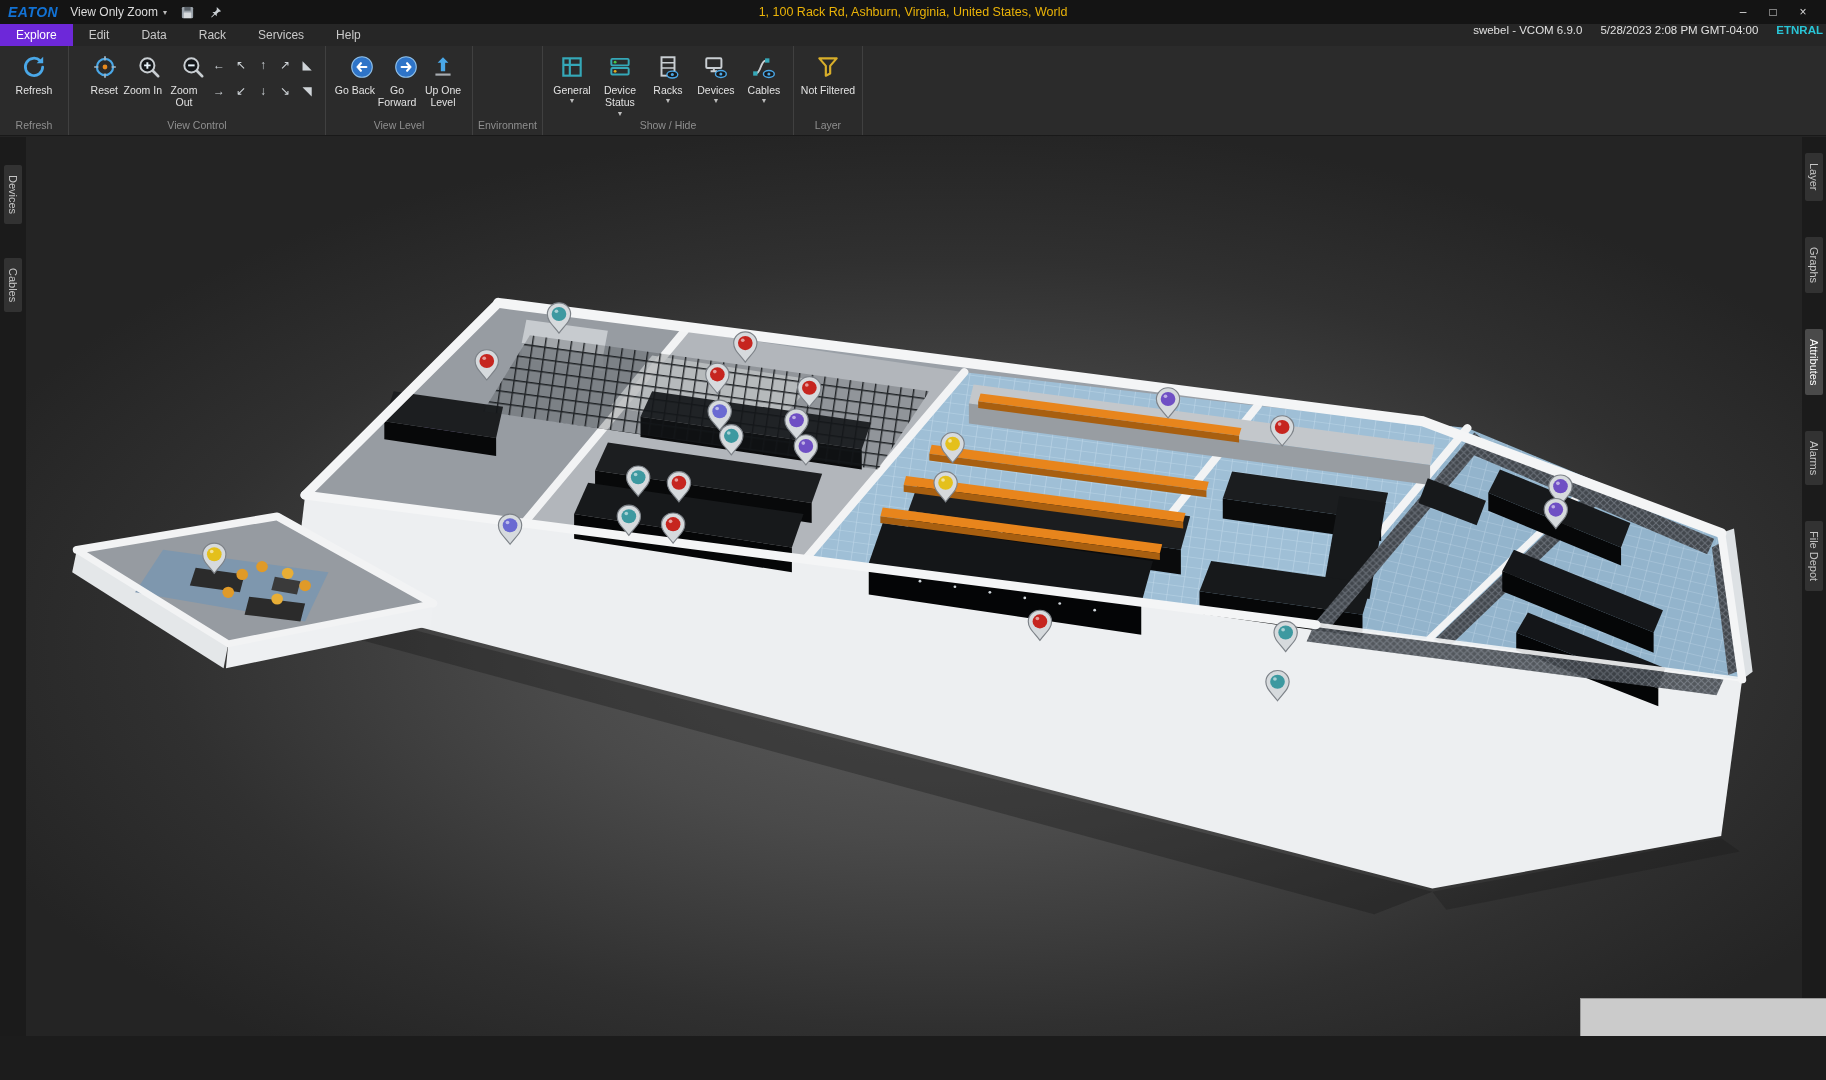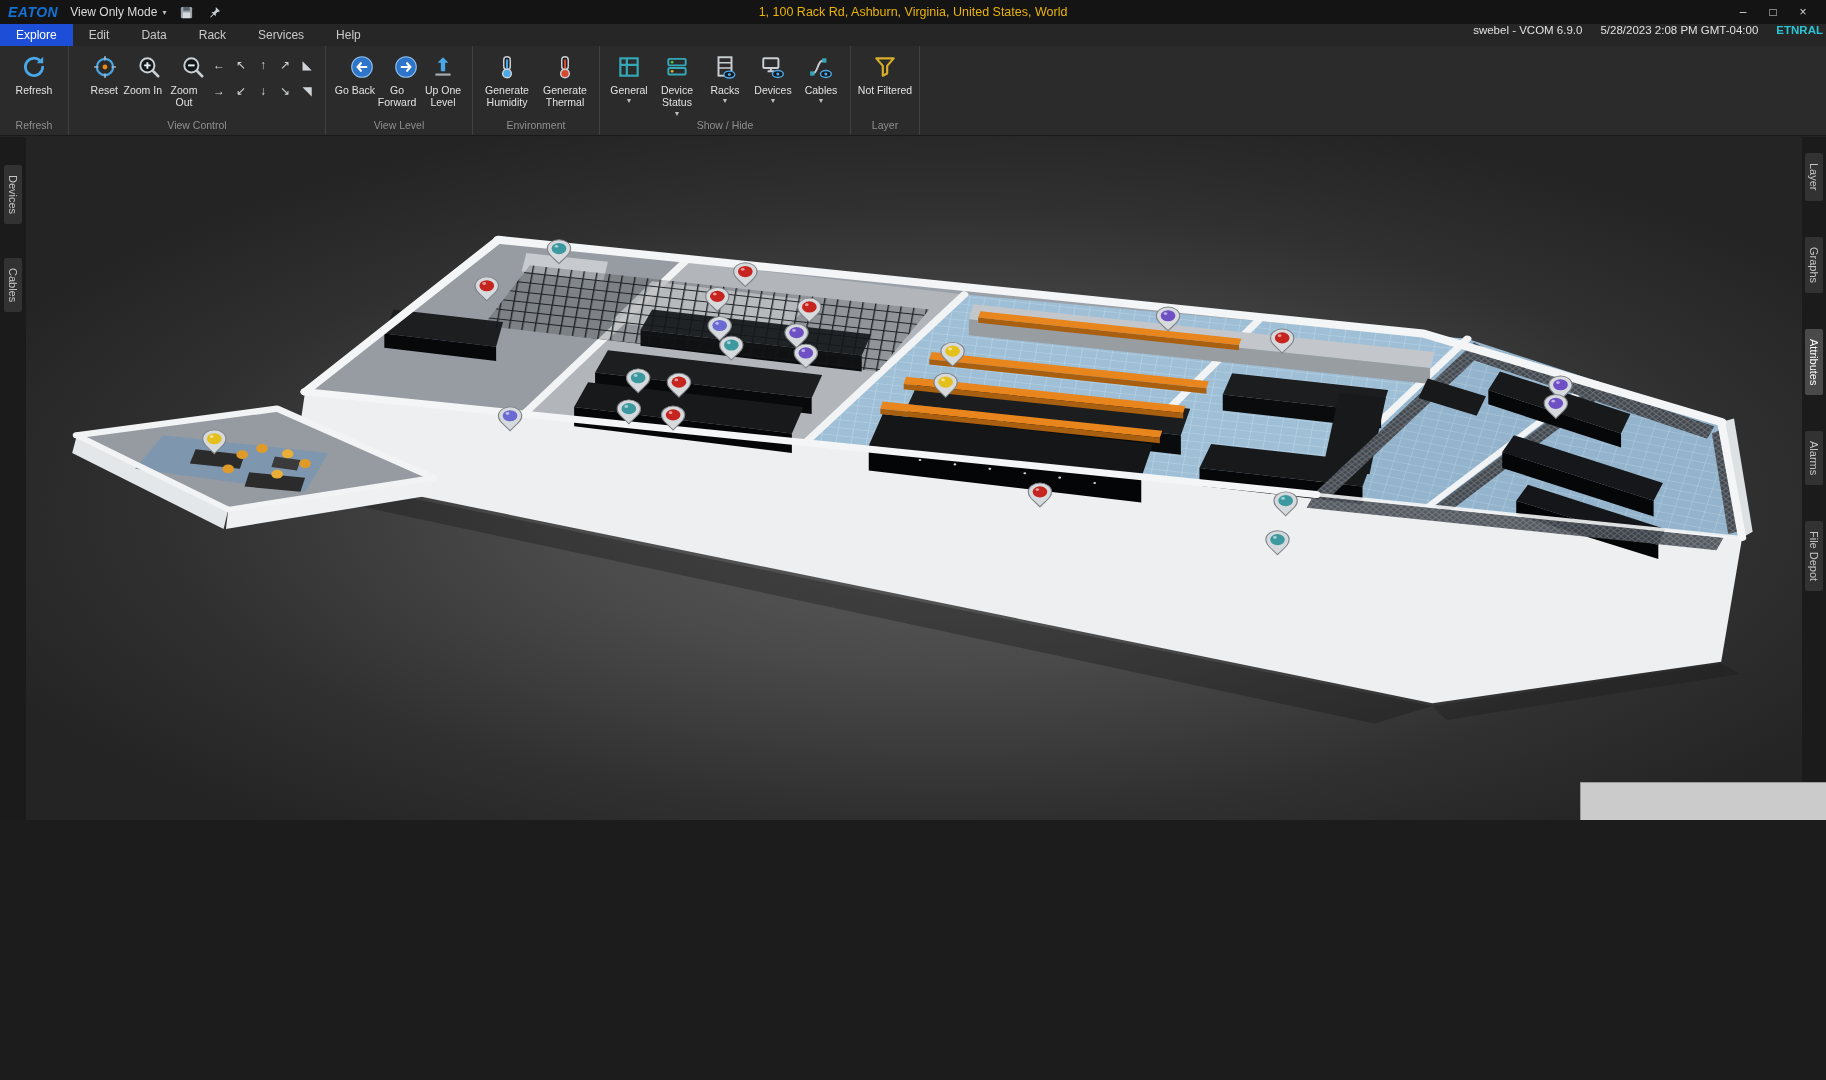--- a/index.html
+++ b/index.html
@@ -1,34 +1,34 @@
 <!DOCTYPE html>
 <html><head>
 <meta charset="utf-8">
 <style>
   *{margin:0;padding:0;box-sizing:border-box;font-family:"Liberation Sans",sans-serif;}
   html,body{width:1826px;height:1080px;overflow:hidden;background:#1c1c1c;}
-  #app{position:relative;width:1826px;height:820px;overflow:hidden;
+  #app{position:relative;width:1826px;height:1036px;overflow:hidden;
        background:radial-gradient(ellipse 58% 50% at 52% 62%, #5e5e5e 0%, #4a4a4a 38%, #303030 74%, #242424 100%);}
   #scene{position:absolute;left:0;top:0;width:100%;height:100%;}
   
   #titlebar{position:absolute;left:0;right:0;top:0;height:24px;background:#141414;
             display:flex;align-items:center;gap:12px;padding:0 8px;z-index:40;}
   #eaton-logo{font-style:italic;font-weight:800;font-size:14px;color:#1272d4;letter-spacing:.5px;}
   .mode-dd{display:flex;align-items:center;gap:5px;color:#dcdcdc;font-size:12px;cursor:default;}
   .mode-dd .dd-caret{font-size:8px;color:#bcbcbc;}
   .tb-icon{width:16px;height:16px;display:flex;align-items:center;justify-content:center;}
   #window-title{position:absolute;left:50%;transform:translateX(-50%);color:#eab308;font-size:12.5px;white-space:nowrap;}
   #win-controls{margin-left:auto;display:flex;}
   .win-btn{width:30px;height:24px;display:flex;align-items:center;justify-content:center;color:#d8d8d8;font-size:12px;}
   
   #menubar{position:absolute;left:0;right:0;top:24px;height:22px;background:#262626;
            display:flex;align-items:stretch;z-index:40;font-size:12px;}
   .menu-item{padding:3px 16px;color:#c9c9c9;display:flex;align-items:center;}
-  .menu-item.active{background:#1d4ed8;color:#ffffff;}
+  .menu-item.active{background:#6d28d9;color:#ffffff;}
   #menubar-right{margin-left:auto;display:flex;gap:18px;padding-right:3px;color:#e0e0e0;font-size:11.5px;}
   #watermark{color:#29c5d6;font-weight:bold;font-size:11.5px;}
   
   #ribbon{position:absolute;left:0;right:0;top:46px;height:90px;background:#2b2b2b;
           border-bottom:1px solid #191919;display:flex;align-items:stretch;z-index:40;}
   .rgroup{display:flex;flex-direction:column;border-right:1px solid #404040;padding:2px 5px 0 5px;}
   .rbtns{display:flex;align-items:flex-start;flex:1;}
   .rbtn{width:48px;display:flex;flex-direction:column;align-items:center;padding-top:4px;cursor:default;}
   .rbtn.wide{width:58px;}
   .rbtn.narrow{width:44px;align-items:flex-end;}
@@ -353,21 +353,21 @@
           <path d="M0 0 C-6 -8 -10 -11 -10 -17 A10 10 0 1 1 10 -17 C10 -11 6 -8 0 0 Z" fill="#d6dadd" stroke="#7d8288" stroke-width="1"></path>
           <circle cx="0" cy="-17" r="6.3" fill="#6f4fc4"></circle>
           <circle cx="-2.2" cy="-19.5" r="1.6" fill="rgba(255,255,255,.55)"></circle>
         </g>
       </g>
   </svg>
 
   <div id="titlebar">
     <span id="eaton-logo">EATON</span>
     <div class="mode-dd">
-      <span>View Only Mode</span>
+      <span>View Only Zoom</span>
       <span class="dd-caret">▾</span>
     </div>
     <span class="tb-icon">
       <svg viewBox="0 0 24 24" width="15" height="15">
           <rect x="3" y="3" width="18" height="18" rx="2" fill="#9aa2aa"></rect>
           <rect x="7" y="3" width="10" height="6" fill="#5a6168"></rect>
           <rect x="6" y="12" width="12" height="9" fill="#d7dadd"></rect>
         </svg>
     </span>
     <span class="tb-icon">
@@ -493,42 +493,20 @@
                 <path d="M5 19h14" stroke="#a8adb2" stroke-width="2"></path>
               </svg>
           </span>
           <span class="rlabel">Up One Level</span>
         </div>
       </div>
       <div class="rgroup-label">View Level</div>
     </div>
 
     <div class="rgroup">
-      <div class="rbtns">
-        <div class="rbtn wide">
-          <span class="ricon">
-            <svg viewBox="0 0 24 24">
-                <rect x="9" y="2.5" width="6" height="12" rx="3" fill="#1b1e22" stroke="#c9ced2" stroke-width="1.4"></rect>
-                <rect x="11" y="5" width="2" height="9" fill="#4aa8e8"></rect>
-                <circle cx="12" cy="18" r="4" fill="#4aa8e8" stroke="#c9ced2" stroke-width="1.4"></circle>
-              </svg>
-          </span>
-          <span class="rlabel">Generate Humidity</span>
-        </div>
-        <div class="rbtn wide">
-          <span class="ricon">
-            <svg viewBox="0 0 24 24">
-                <rect x="9" y="2.5" width="6" height="12" rx="3" fill="#1b1e22" stroke="#c9ced2" stroke-width="1.4"></rect>
-                <rect x="11" y="5" width="2" height="9" fill="#d84a30"></rect>
-                <circle cx="12" cy="18" r="4" fill="#d84a30" stroke="#c9ced2" stroke-width="1.4"></circle>
-              </svg>
-          </span>
-          <span class="rlabel">Generate Thermal</span>
-        </div>
-      </div>
       <div class="rgroup-label">Environment</div>
     </div>
 
     <div class="rgroup">
       <div class="rbtns">
         <div class="rbtn">
           <span class="ricon">
             <svg viewBox="0 0 24 24">
                 <rect x="4" y="4" width="16" height="16" fill="none" stroke="#35a8b8" stroke-width="2"></rect>
                 <path d="M4 10h16M10 4v16" stroke="#35a8b8" stroke-width="2"></path>

